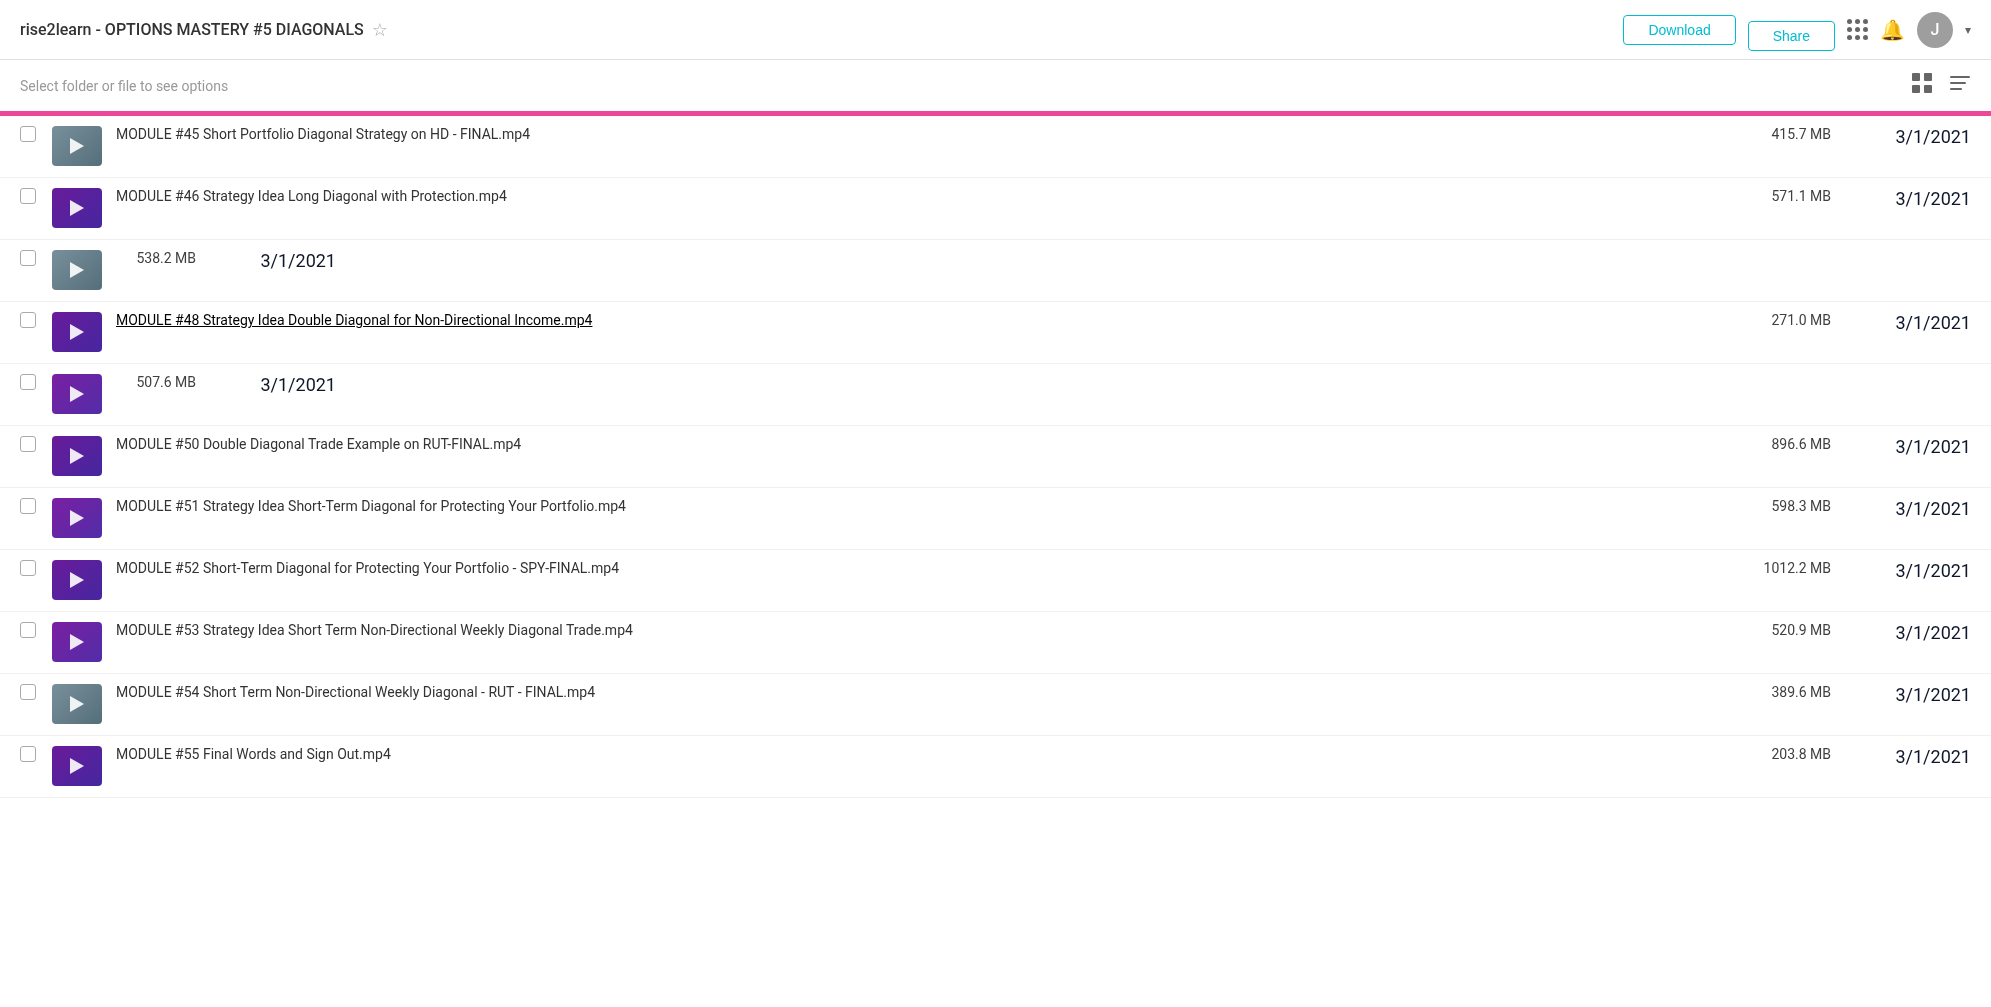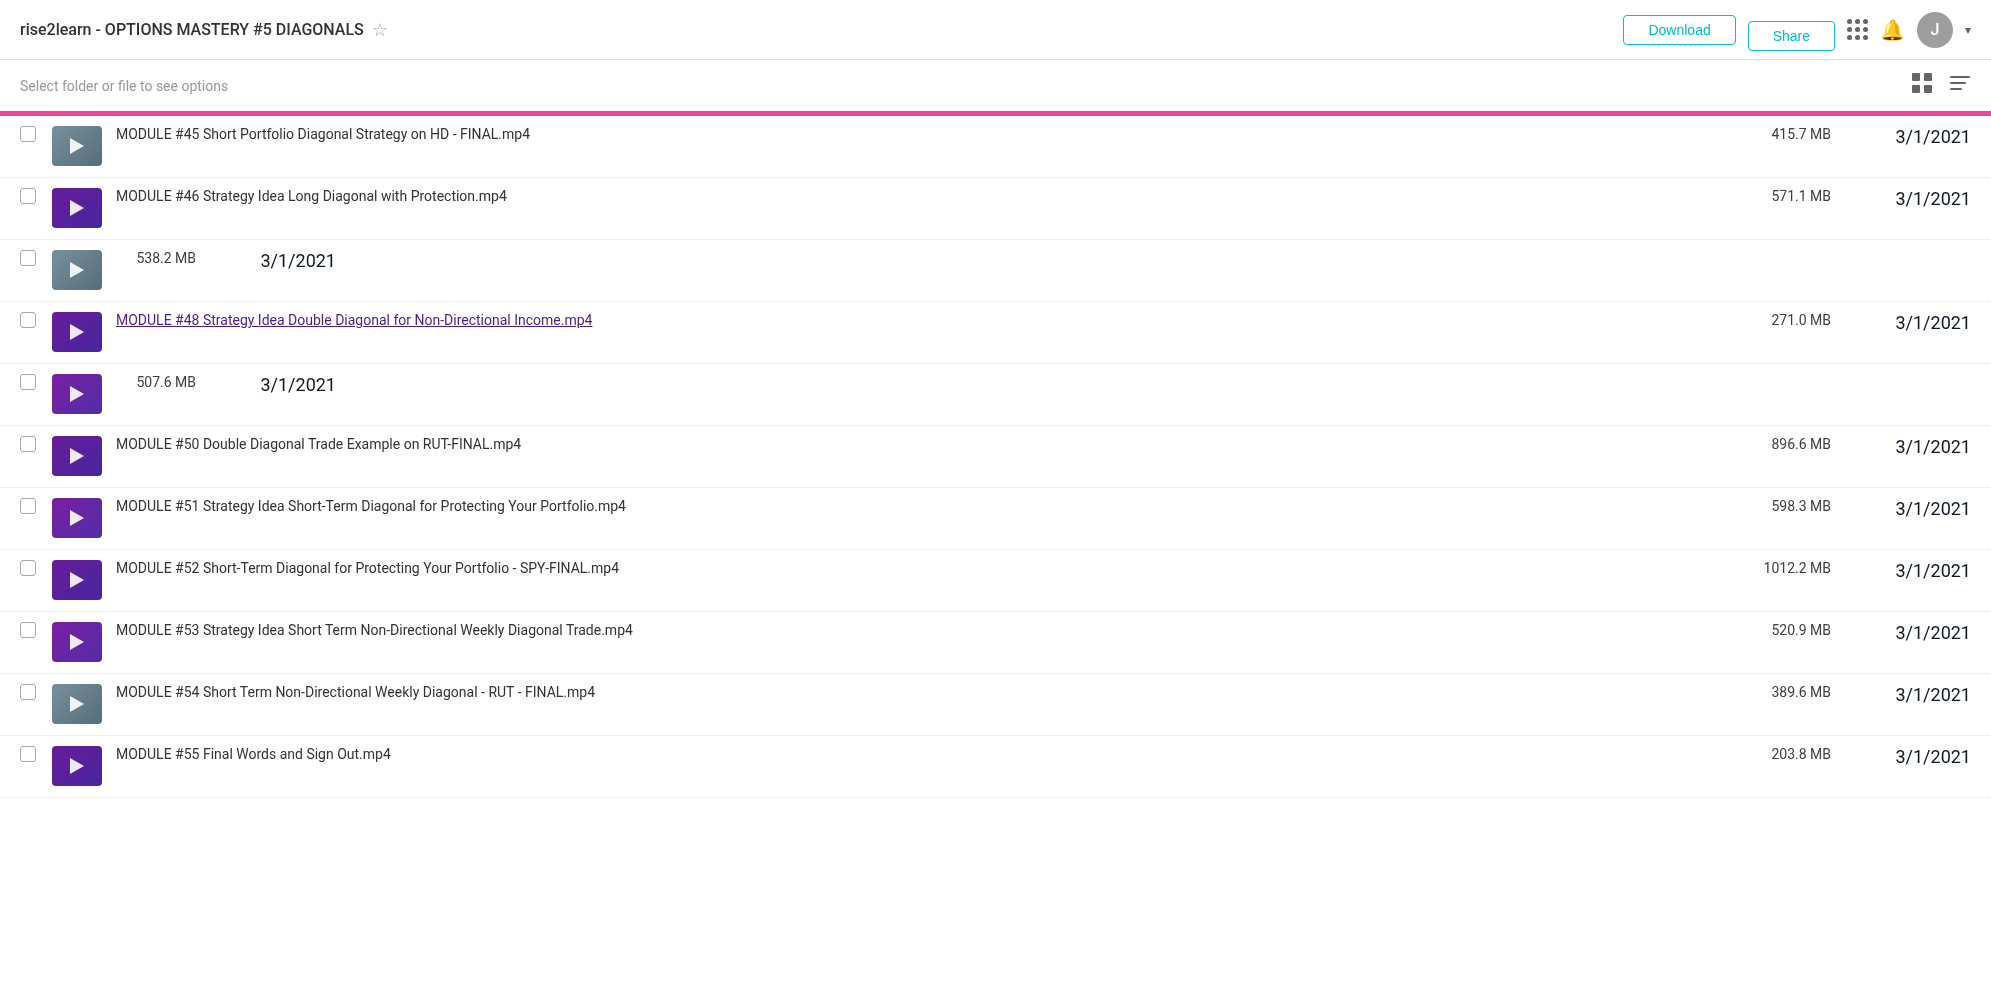--- a/index.html
+++ b/index.html
@@ -190,21 +190,21 @@
     .file-name {
       flex: 1;
       font-size: 14px;
       color: #333;
       white-space: nowrap;
       overflow: hidden;
       text-overflow: ellipsis;
     }
 
     .file-name.linked {
-      color: #4c1d95;
+      color: #000000;
       text-decoration: underline;
       cursor: pointer;
     }
 
     .file-size {
       width: 120px;
       text-align: right;
       color: #404040;
       font-size: 14px;
       padding-right: 40px;

